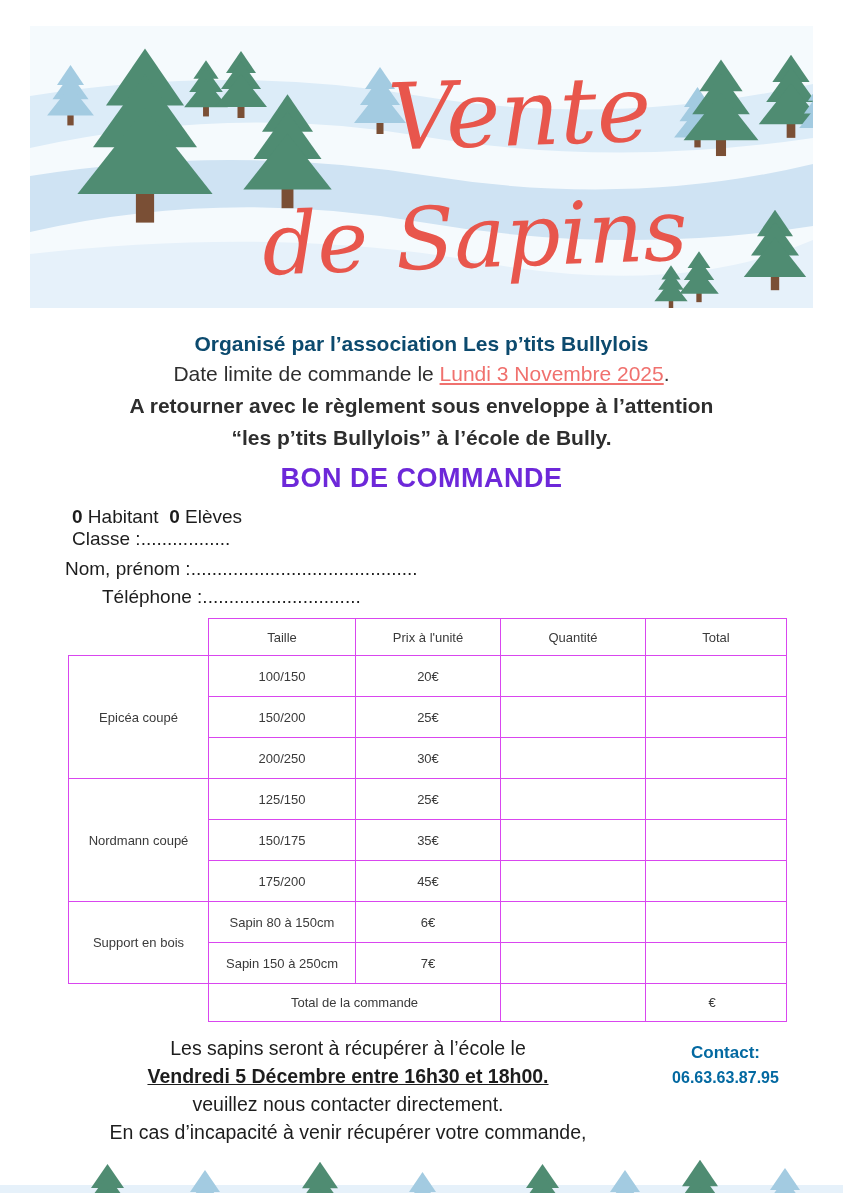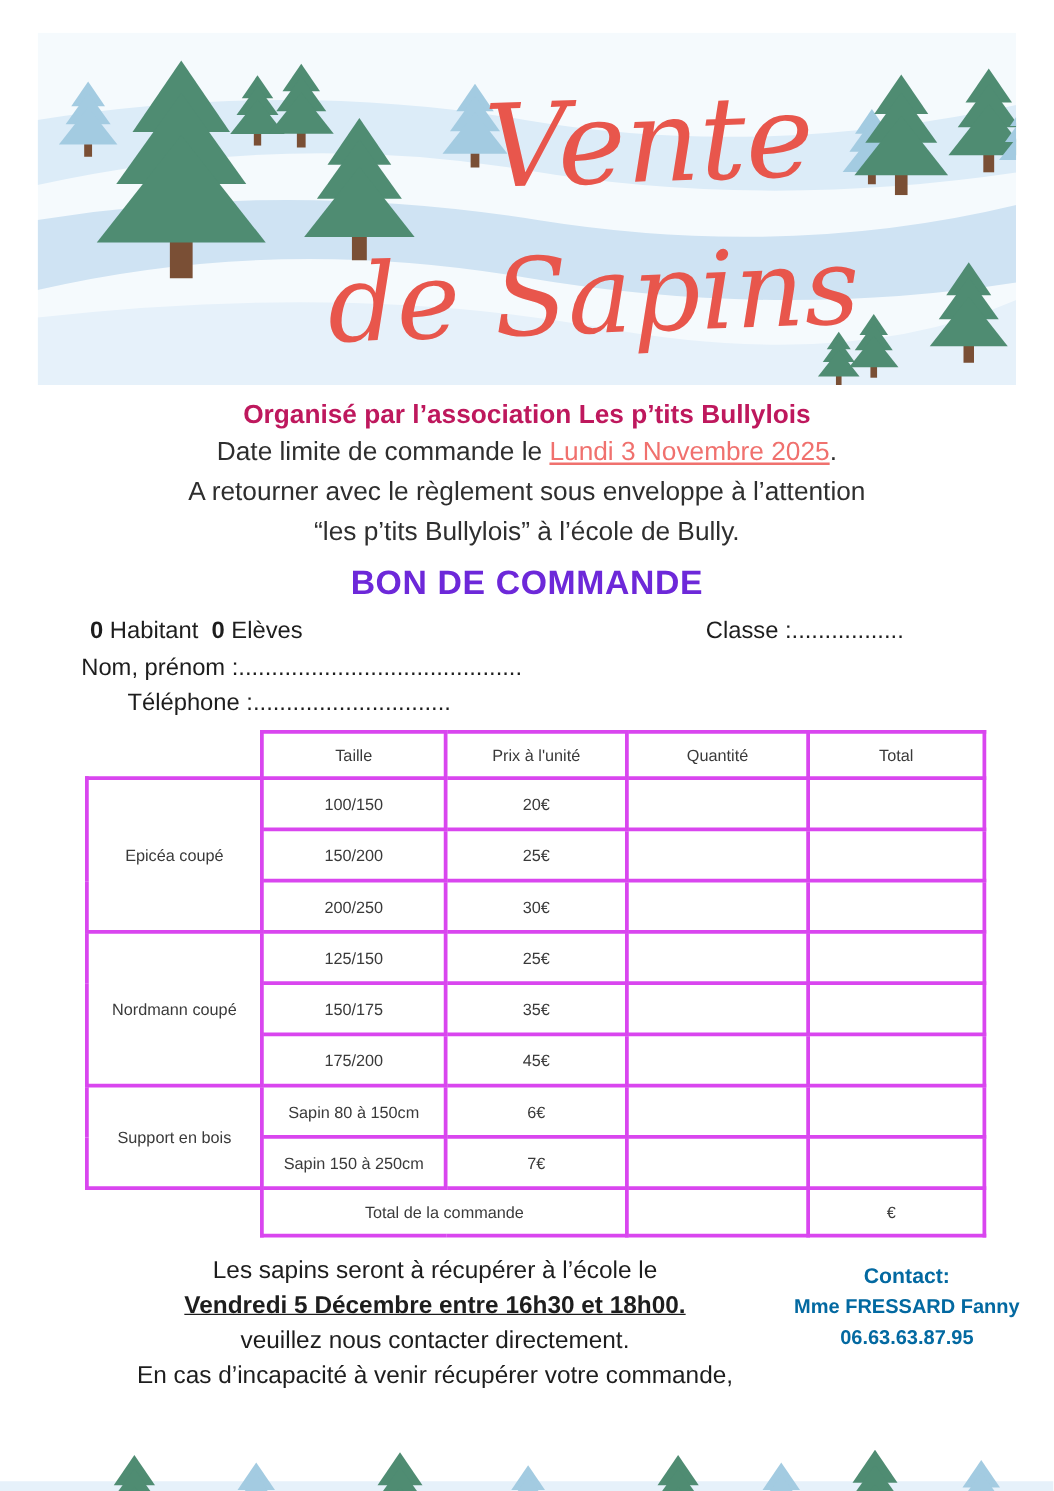--- a/index.html
+++ b/index.html
@@ -8,36 +8,36 @@
   .page { position:relative; width:843px; height:1193px; margin:0 auto; background:#ffffff; overflow:hidden; }
 
   
   .banner { position:relative; width:783px; height:282px; margin:26px auto 0; overflow:hidden; }
   .banner svg.scene { position:absolute; left:0; top:0; }
   .script { position:absolute; font-family:"DejaVu Serif", serif; font-style:italic; color:#e8564c; white-space:nowrap; line-height:1; }
   .script.l1 { left:358px; top:42px; font-size:92px; transform:rotate(-2deg); }
   .script.l2 { left:232px; top:168px; font-size:86px; transform:rotate(-2deg); }
 
   
-  .organizer { margin-top:12px; text-align:center; font-size:21px; font-weight:bold; color:#be185d; }
+  .organizer { margin-top:24px; text-align:center; font-size:21px; font-weight:bold; color:#0c4a6e; }
   .deadline  { margin-top:6px; text-align:center; font-size:21px; color:#2e2e2e; }
   .deadline .date { color:#f0716e; font-weight:normal; text-decoration:underline; }
-  .return-line { text-align:center; font-size:21px; color:#2e2e2e; margin-top:8px; }
+  .return-line { text-align:center; font-size:21px; color:#2e2e2e; margin-top:8px;font-weight:bold; }
   .benefits { text-align:center; font-size:18px; color:#2e2e2e; margin-top:10px; }
   .form-title { text-align:center; font-size:27px; font-weight:800; color:#6d28d9; margin-top:13px; letter-spacing:.5px; }
 
   
-  .line-habitant { display:flex; justify-content:space-between; margin:12px 120px 0 72px; font-size:19px; }
+  .line-habitant { display:flex; justify-content:space-between; margin:12px 120px 0 72px; font-size:19px;flex-direction:column; }
   .line-habitant b { font-weight:bold; }
   .line-nom { margin:8px 0 0 65px; font-size:19px; }
   .line-tel { margin:6px 0 0 102px; font-size:19px; }
 
   
   table.order { border-collapse:collapse; table-layout:fixed; width:718px; margin:10px 0 0 68px; font-size:13px; color:#3a3a3a; }
-  table.order td { border:3px solid #d946ef; text-align:center; vertical-align:middle; font-weight:normal; }
+  table.order td { border:1px solid #d946ef; text-align:center; vertical-align:middle; font-weight:normal; }
   table.order td.blank { border:none; }
   tr.hrow { height:37px; }
   tr.drow { height:41px; }
   tr.frow { height:38px; }
   td.currency { text-align:right; padding-right:8px; }
 
   
   .after-table { display:flex; margin-top:12px; }
   .pickup { flex:1; padding-left:88px; text-align:center; font-size:19.5px; line-height:28px; color:#1d1d1d; }
   .pickup .pdate { font-weight:bold; text-decoration:underline; }
@@ -189,21 +189,20 @@
 
   <div class="after-table">
     <div class="pickup">
       <div>Les sapins seront à récupérer à l’école le</div>
       <div class="pdate">Vendredi 5 Décembre entre 16h30 et 18h00.</div>
       <div>veuillez nous contacter directement.</div>
       <div>En cas d’incapacité à venir récupérer votre commande,</div>
     </div>
     <div class="contact">
       <div class="label">Contact:</div>
-      <div class="name">Mme FRESSARD Fanny</div>
       <div class="phone">06.63.63.87.95</div>
     </div>
   </div>
 
   <div class="bottom-strip">
     <svg width="843" height="34" viewBox="0 0 843 34">
       <rect x="0" y="26" width="843" height="8" fill="#e6f1fa"></rect>
       <use href="#pine" transform="translate(80,6) scale(0.55)" style="color:#4f8c72"></use>
       <use href="#pine" transform="translate(180,12) scale(0.5)" style="color:#a3cbe1"></use>
       <use href="#pine" transform="translate(290,4) scale(0.6)" style="color:#4f8c72"></use>

